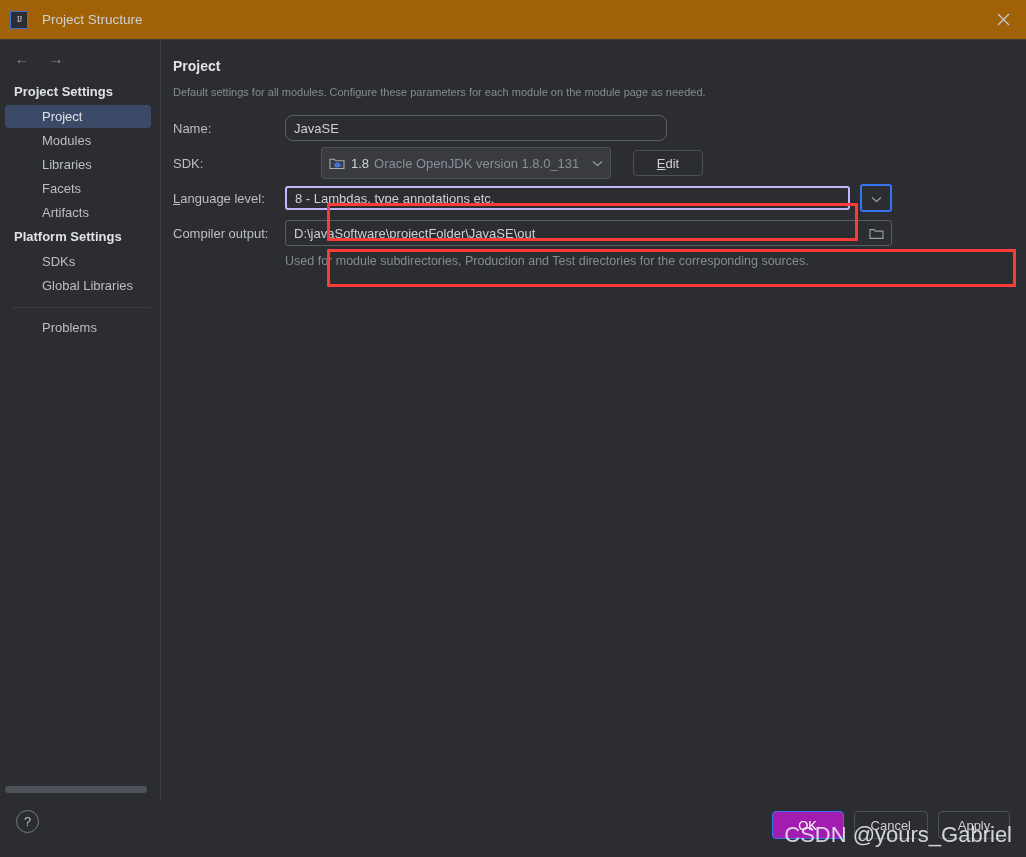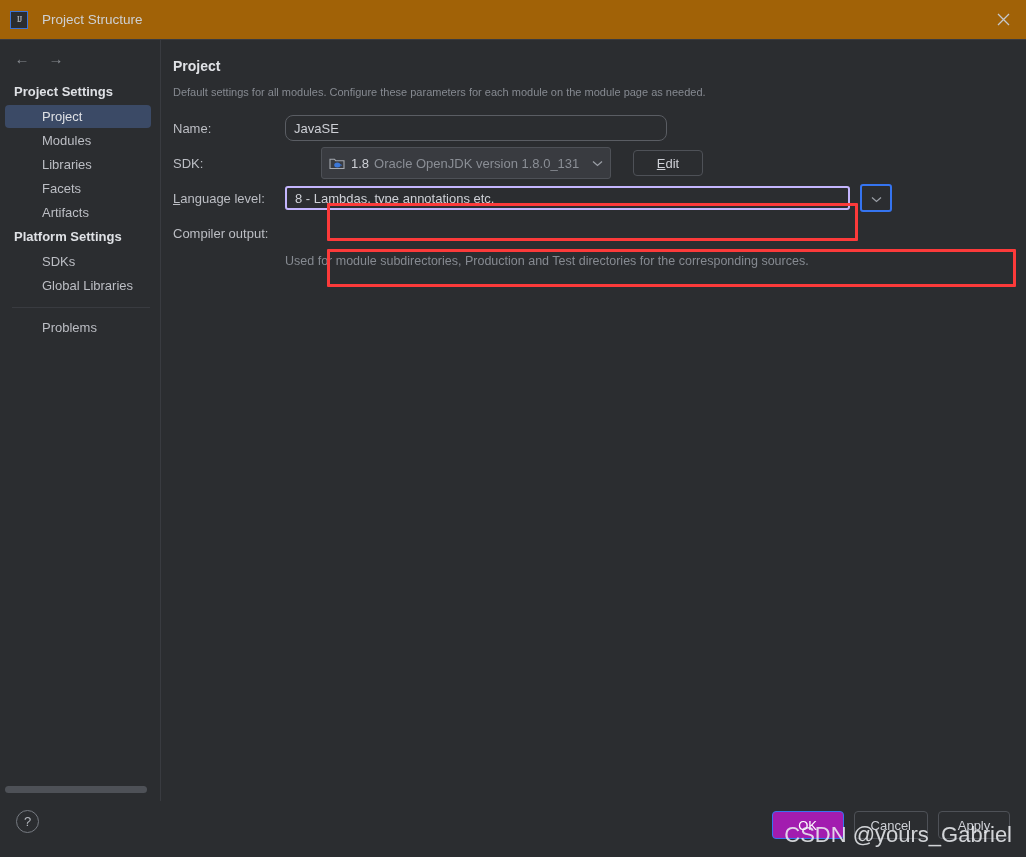--- a/index.html
+++ b/index.html
@@ -317,20 +317,28 @@
             <span>
               <svg width="11" height="7" viewBox="0 0 11 7">
                   <path d="M1 1.5 L5.5 5.5 L10 1.5" fill="none" stroke="#9a9ea5" stroke-width="1.3"></path>
                 </svg>
             </span>
           </div>
         </div>
 
         <div class="row">
           <div class="row-label">Compiler output:</div>
+          <div class="co-field">
+            <span class="co-text">D:\javaSoftware\projectFolder\JavaSE\out</span>
+            <span class="browse">
+              <svg width="15" height="13" viewBox="0 0 15 13">
+                <path d="M1 2.6 h4.2 l1.2 1.5 H14 v7.3 H1 Z" fill="none" stroke="#9a9ea5" stroke-width="1.1"></path>
+              </svg>
+            </span>
+          </div>
         </div>
 
         <div class="hint">Used for module subdirectories, Production and Test directories for the corresponding sources.</div>
       </div>
 
       <div class="annot" id="annot-sdk"></div>
       <div class="annot" id="annot-ll"></div>
     </div>
   </div>
 

